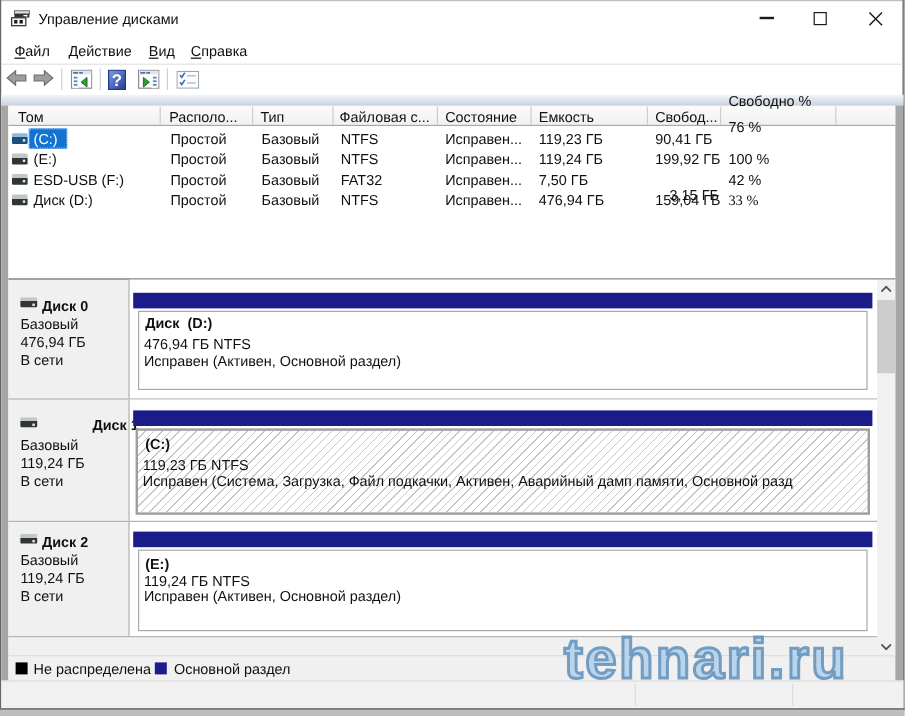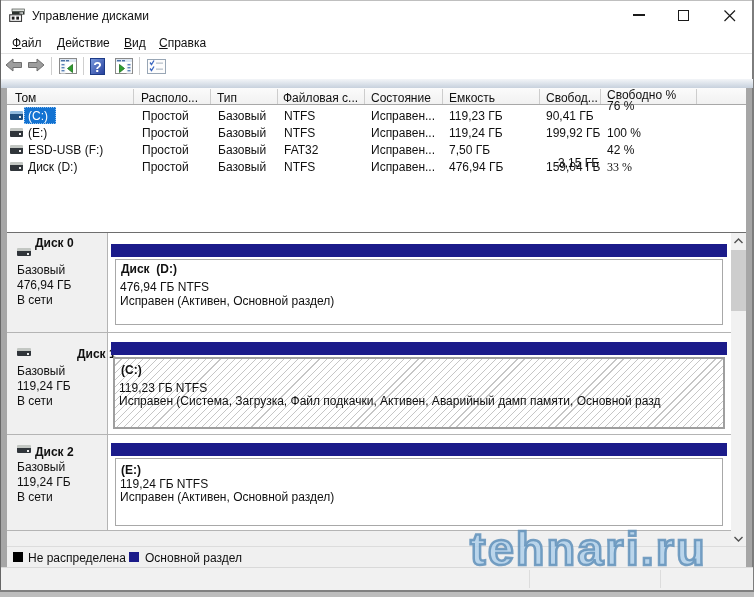--- a/index.html
+++ b/index.html
@@ -107,21 +107,21 @@
 <div class="abs" style="left:7px;top:88px;width:739px;height:144px;background:#fff;border-top:1px solid #93a0ae;box-sizing:border-box;"></div>
 
 <div class="abs" style="left:7px;top:88px;width:739px;height:17px;background:linear-gradient(#fbfbfb,#f1f1f1);border-bottom:1px solid #a8a8a8;box-sizing:border-box;"></div>
 <div class="abs t12" style="left:15px;top:91px;">Том</div>
 <div class="abs t12" style="left:141px;top:91px;">Располо...</div>
 <div class="abs t12" style="left:217px;top:91px;">Тип</div>
 <div class="abs t12" style="left:283px;top:91px;">Файловая с...</div>
 <div class="abs t12" style="left:371px;top:91px;">Состояние</div>
 <div class="abs t12" style="left:449px;top:91px;">Емкость</div>
 <div class="abs t12" style="left:546px;top:91px;">Свобод...</div>
-<div class="abs t12" style="left:607px;top:88px;">Свободно %</div>
+<div class="abs t12" style="left:607px;top:77px;">Свободно %</div>
 <div class="abs" style="left:133px;top:89px;width:1px;height:15px;background:#cdcdcd;"></div>
 <div class="abs" style="left:210px;top:89px;width:1px;height:15px;background:#cdcdcd;"></div>
 <div class="abs" style="left:277px;top:89px;width:1px;height:15px;background:#cdcdcd;"></div>
 <div class="abs" style="left:364px;top:89px;width:1px;height:15px;background:#cdcdcd;"></div>
 <div class="abs" style="left:442px;top:89px;width:1px;height:15px;background:#cdcdcd;"></div>
 <div class="abs" style="left:539px;top:89px;width:1px;height:15px;background:#cdcdcd;"></div>
 <div class="abs" style="left:600px;top:89px;width:1px;height:15px;background:#cdcdcd;"></div>
 <div class="abs" style="left:696px;top:89px;width:1px;height:15px;background:#cdcdcd;"></div>
 
 <div class="hdd" style="left:10px;top:111px;background:linear-gradient(180deg,#8fb9dd 0 38%,#1e4d7c 38% 100%);"></div>
@@ -164,21 +164,21 @@
 <div class="abs t12" style="left:607px;top:143px;">42 %</div>
 <div class="abs t12" style="left:607px;top:160px;font-family:Liberation Serif, serif;">33 %</div>
 
 <div class="abs" style="left:7px;top:232px;width:739px;height:315px;background:#f0f0f0;border-top:1px solid #6e6e6e;box-sizing:border-box;"></div>
 <div id="disks">
 
 <div class="abs" style="left:108px;top:233px;width:623px;height:99px;background:#fff;"></div>
 <div class="abs" style="left:107px;top:233px;width:1px;height:99px;background:#b4b4b4;"></div>
 <div class="abs" style="left:7px;top:332px;width:724px;height:1px;background:#b4b4b4;"></div>
 <div class="hdd" style="left:17px;top:248px;width:14px;height:8px;"></div>
-<div class="lbl bold" style="left:35px;top:236px;">Диск 0</div>
+<div class="lbl bold" style="left:35px;top:248px;">Диск 0</div>
 <div class="lbl" style="left:17px;top:262.5px;">Базовый</div>
 <div class="lbl" style="left:17px;top:277.5px;">476,94 ГБ</div>
 <div class="lbl" style="left:17px;top:292.5px;">В сети</div>
 <div class="abs" style="left:111px;top:244px;width:616px;height:13px;background:#1b1b8a;"></div>
 <div class="abs" style="left:115px;top:259px;width:608px;height:66px;background:#fff;border:1px solid #a8a8a8;box-sizing:border-box;"></div>
 <div class="lbl bold" style="left:121px;top:262px;">Диск&nbsp; (D:)</div>
 <div class="lbl" style="left:120px;top:279.5px;">476,94 ГБ NTFS</div>
 <div class="lbl" style="left:120px;top:293.5px;">Исправен (Активен, Основной раздел)</div>
 
 <div class="abs" style="left:108px;top:333px;width:623px;height:101px;background:#fff;"></div>

